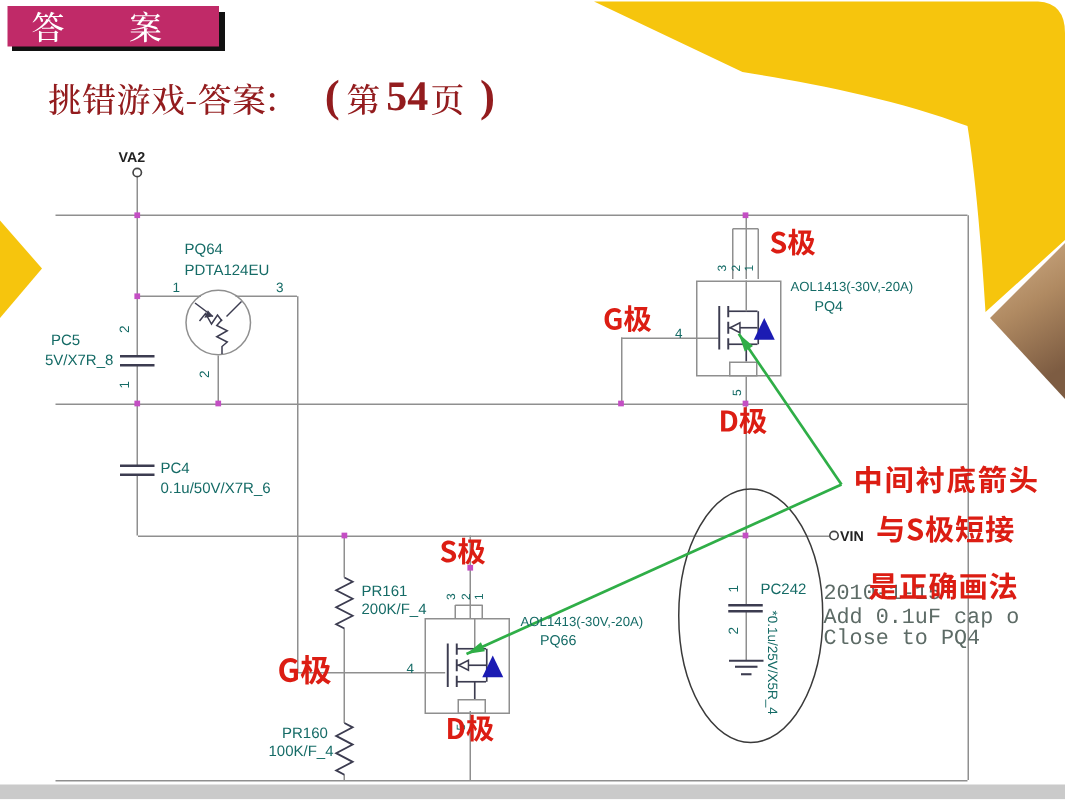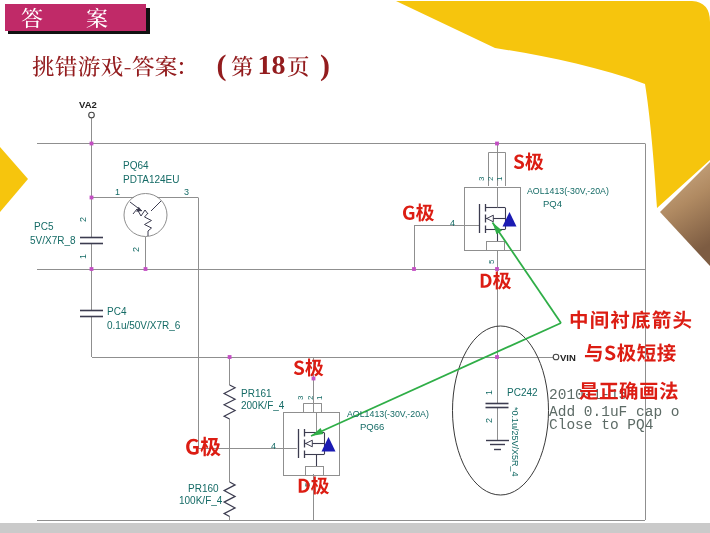--- a/index.html
+++ b/index.html
@@ -176,21 +176,21 @@
       <svg xmlns="http://www.w3.org/2000/svg" width="22" height="25" viewBox="0 0 22 25" style="position:absolute;overflow:visible;fill:#931c1e">
         <path transform="translate(0.0,19.80) scale(0.02250,-0.02250)" d="M242 32C283 32 312 63 312 99C312 138 283 169 242 169C202 169 173 138 173 99C173 63 202 32 242 32ZM242 429C283 429 312 460 312 497C312 536 283 566 242 566C202 566 173 536 173 497C173 460 202 429 242 429Z"></path>
       </svg>
     </div>
     <div style="position:absolute;left:216.5px;top:49.5px;font-family:'Liberation Serif',serif;font-weight:bold;font-size:30px;color:#931c1e;line-height:1">(</div>
     <div style="position:absolute;left:230.5px;top:54.5px;width:26px;height:27px">
       <svg xmlns="http://www.w3.org/2000/svg" width="22" height="25" viewBox="0 0 22 25" style="position:absolute;overflow:visible;fill:#931c1e">
         <path transform="translate(0.0,19.80) scale(0.02250,-0.02250)" d="M541 -56V211H807C797 130 782 78 766 65C758 58 750 57 734 57C715 57 653 62 617 64L616 49C652 43 684 33 697 22C711 11 714 -10 714 -32C755 -32 790 -22 814 -6C854 20 877 90 887 201C907 203 919 208 926 216L843 283L800 241H541V361H761V305H773C800 305 839 323 840 330V499C857 503 872 510 877 517L791 582L751 540H123L132 510H460V391H275L182 434C176 388 160 306 147 252C133 247 117 240 107 233L188 175L220 211H410C325 108 192 12 40 -49L48 -66C214 -18 357 54 460 149V-79H474C515 -79 541 -61 541 -56ZM701 804 587 843C561 740 518 635 474 570L488 560C533 593 575 640 611 694H674C699 665 723 622 726 585C786 535 852 641 726 694H936C950 694 959 699 962 710C928 742 871 786 871 786L822 723H630C642 743 653 764 663 785C685 784 697 793 701 804ZM310 805 198 844C160 720 97 599 35 526L47 515C108 558 167 619 216 692H266C291 661 314 614 315 574C374 521 445 627 312 692H497C510 692 520 697 523 708C492 738 441 779 441 779L397 721H235C248 742 260 764 271 787C293 786 305 794 310 805ZM221 241C230 277 241 324 248 361H460V241ZM541 391V510H761V391Z"></path>
       </svg>
     </div>
-    <div style="position:absolute;left:257.5px;top:50.5px;font-family:'Liberation Serif',serif;font-weight:bold;font-size:28px;color:#931c1e;line-height:1">18</div>
+    <div style="position:absolute;left:257.5px;top:50.5px;font-family:'Liberation Serif',serif;font-weight:bold;font-size:28px;color:#931c1e;line-height:1">54</div>
     <div style="position:absolute;left:287.0px;top:54.5px;width:26px;height:27px">
       <svg xmlns="http://www.w3.org/2000/svg" width="22" height="25" viewBox="0 0 22 25" style="position:absolute;overflow:visible;fill:#931c1e">
         <path transform="translate(0.0,19.80) scale(0.02250,-0.02250)" d="M576 478 457 489C455 207 471 41 39 -69L48 -85C541 9 535 178 542 452C565 454 573 464 576 478ZM524 154 516 140C628 90 792 -11 867 -80C973 -100 967 86 524 154ZM854 837 801 770H53L62 741H426C422 692 414 631 408 589H281L192 627V124H205C240 124 275 144 275 152V559H721V143H734C762 143 802 161 803 168V549C821 552 834 559 840 566L753 633L712 589H440C468 631 500 689 525 741H925C939 741 950 746 953 757C915 791 854 837 854 837Z"></path>
       </svg>
     </div>
     <div style="position:absolute;left:320.0px;top:49.5px;font-family:'Liberation Serif',serif;font-weight:bold;font-size:30px;color:#931c1e;line-height:1">)</div>
     <div style="position:absolute;left:513.0px;top:152.0px;width:35px;height:23px">
       <svg xmlns="http://www.w3.org/2000/svg" width="31" height="21" viewBox="0 0 31 21" style="position:absolute;overflow:visible;fill:#dc1d13">
         <path transform="translate(0.0,16.72) scale(0.01900,-0.01900)" d="M312 -14C483 -14 584 89 584 210C584 317 525 375 435 412L338 451C275 477 223 496 223 549C223 598 263 627 328 627C390 627 439 604 486 566L561 658C501 719 415 754 328 754C179 754 72 660 72 540C72 432 148 372 223 342L321 299C387 271 433 254 433 199C433 147 392 114 315 114C250 114 179 147 127 196L42 94C114 24 213 -14 312 -14Z"></path>
         <path transform="translate(11.9,16.72) scale(0.01900,-0.01900)" d="M165 850V663H48V552H160C132 431 78 290 18 212C37 180 64 125 75 91C108 141 139 212 165 291V-89H274V387C294 346 312 304 323 275L392 355C376 384 299 504 274 536V552H366V663H274V850ZM381 788V678H476C463 371 420 123 278 -22C305 -37 358 -73 376 -90C456 2 506 123 538 268C568 213 601 162 639 115C593 68 541 29 483 0C509 -17 549 -63 566 -89C621 -59 672 -19 719 31C772 -17 831 -56 897 -86C915 -57 951 -11 976 11C908 38 847 76 793 123C861 225 913 353 942 507L869 535L849 531H783C805 612 828 706 846 788ZM588 678H707C687 588 663 495 641 428H809C787 344 754 270 712 207C651 280 603 367 570 460C578 529 584 601 588 678Z"></path>

